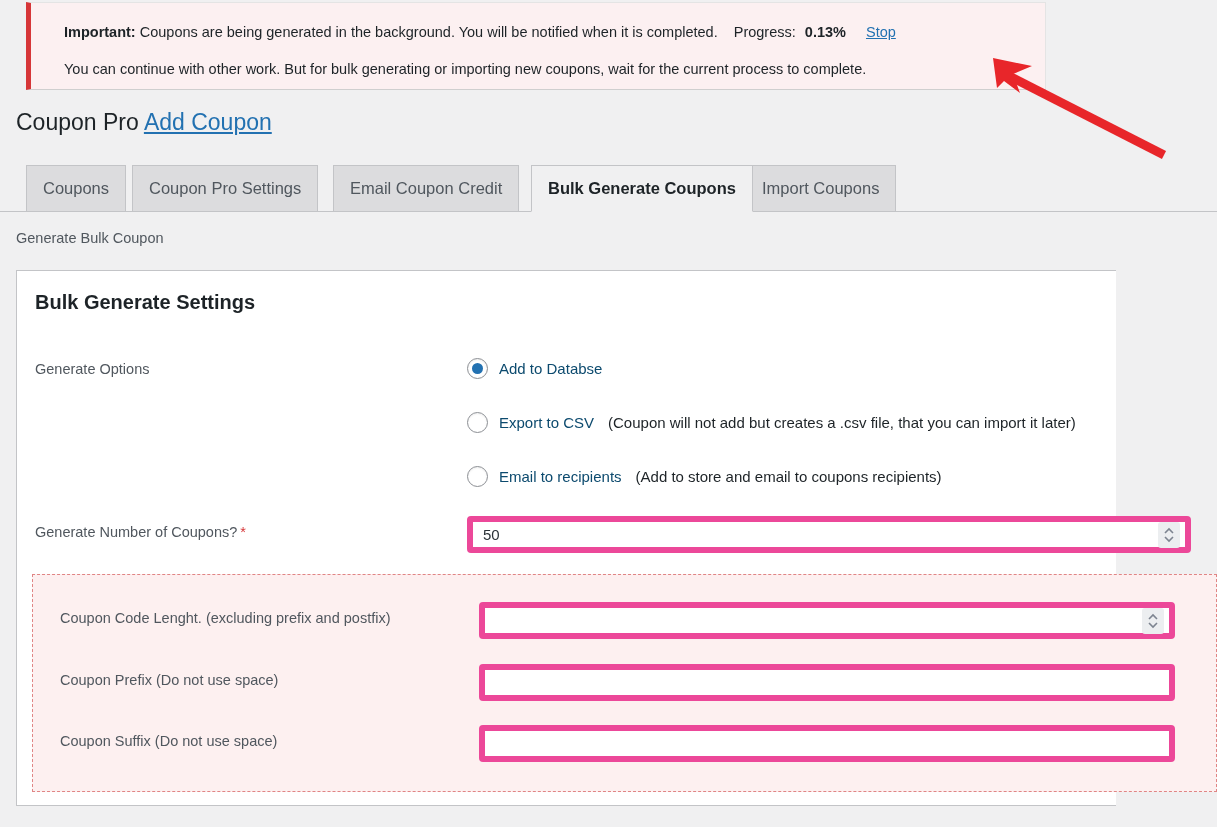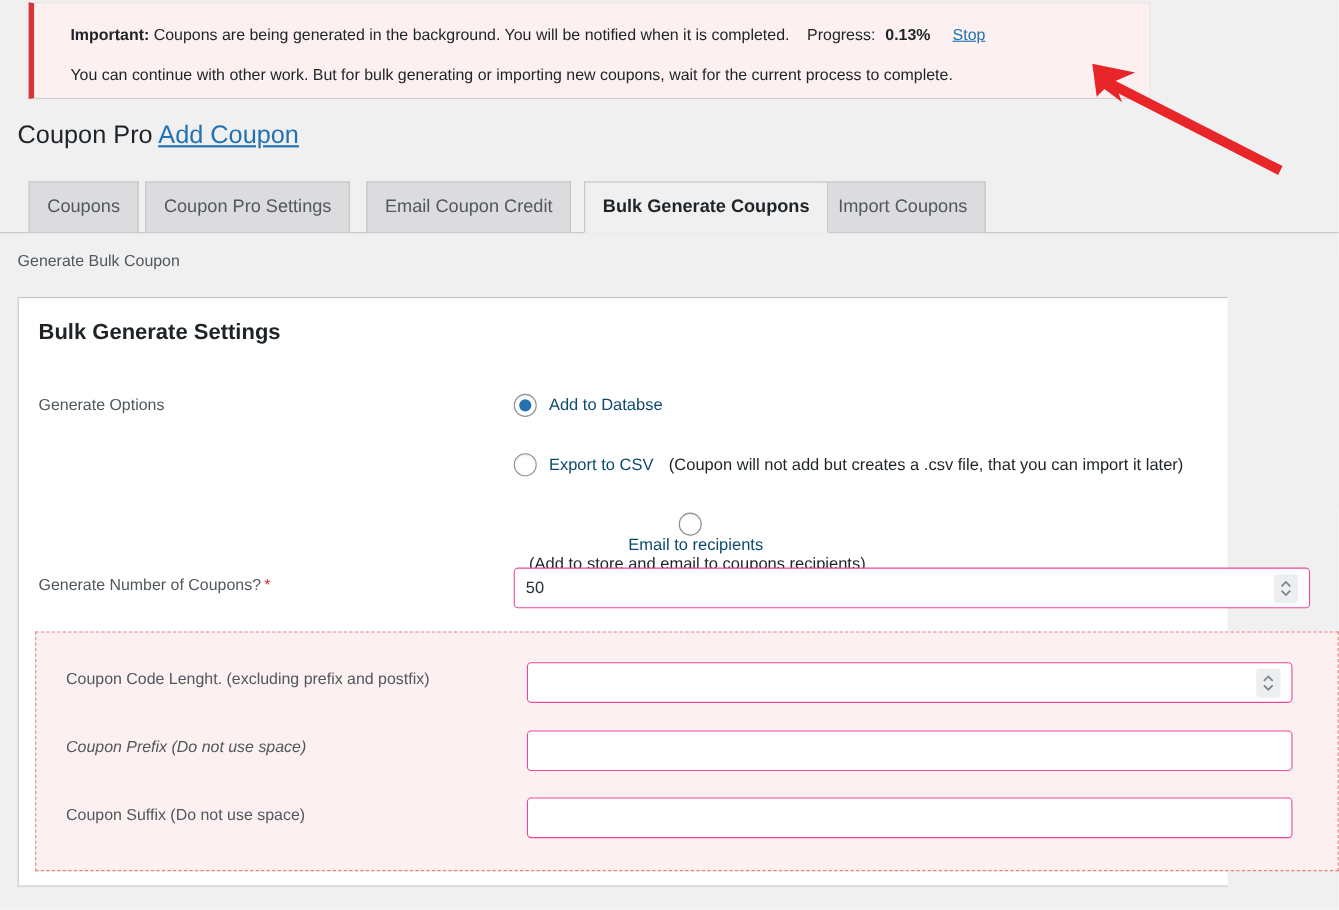--- a/index.html
+++ b/index.html
@@ -170,21 +170,21 @@
   .radio-hint {
     margin-left: 14px;
     font-size: 15px;
     color: #1d2327;
   }
 
   
   .txt-input {
     position: absolute;
     background: #fff;
-    border: 1px solid #ec4899;
+    border: 6px solid #ec4899;
     border-radius: 4px;
     font-family: "Liberation Sans", "DejaVu Sans", sans-serif;
     font-size: 15px;
     color: #2c3338;
     padding: 0 10px;
     outline: none;
   }
   .spinner {
     position: absolute;
     width: 22px; height: 26px;
@@ -253,21 +253,21 @@
     <span class="radio checked"></span>
     <span class="radio-main">Add to Databse</span>
   </div>
 
   <div class="radio-row" style="top:141px;">
     <span class="radio"></span>
     <span class="radio-main">Export to CSV</span>
     <span class="radio-hint">(Coupon will not add but creates a .csv file, that you can import it later)</span>
   </div>
 
-  <div class="radio-row" style="top:195px;flex-direction:column;">
+  <div class="radio-row" style="top:195px;">
     <span class="radio"></span>
     <span class="radio-main">Email to recipients</span>
     <span class="radio-hint">(Add to store and email to coupons recipients)</span>
   </div>
 
   <div class="row-label" style="left:18px; top:253px;">
     <span>Generate Number of Coupons?</span><span class="req-star">*</span>
   </div>
   <input class="txt-input" style="left: 450px; top: 245px; width: 724px; height: 37px;" value="50">
   <div class="spinner" style="left:1141px; top:251px;">
@@ -283,19 +283,19 @@
 
   <div class="row-label" style="left:27px; top:35px;">Coupon Code Lenght. (excluding prefix and postfix)</div>
   <input class="txt-input" style="left: 446px; top: 27px; width: 696px; height: 37px;" value="">
   <div class="spinner" style="left:1109px; top:33px;">
     <svg width="12" height="18" viewBox="0 0 12 18">
       <polyline points="2,7 6,3 10,7" fill="none" stroke="#7d8490" stroke-width="1.6"></polyline>
       <polyline points="2,11 6,15 10,11" fill="none" stroke="#7d8490" stroke-width="1.6"></polyline>
     </svg>
   </div>
 
-  <div class="row-label" style="left:27px; top:97px;font-style:italic;">Coupon Prefix (Do not use space)</div>
+  <div class="row-label" style="left:27px; top:97px;">Coupon Prefix (Do not use space)</div>
   <input class="txt-input" style="left: 446px; top: 89px; width: 696px; height: 37px;" value="">
 
   <div class="row-label" style="left:27px; top:158px;">Coupon Suffix (Do not use space)</div>
   <input class="txt-input" style="left: 446px; top: 150px; width: 696px; height: 37px;" value="">
 
 </div>
 
 </body></html>

